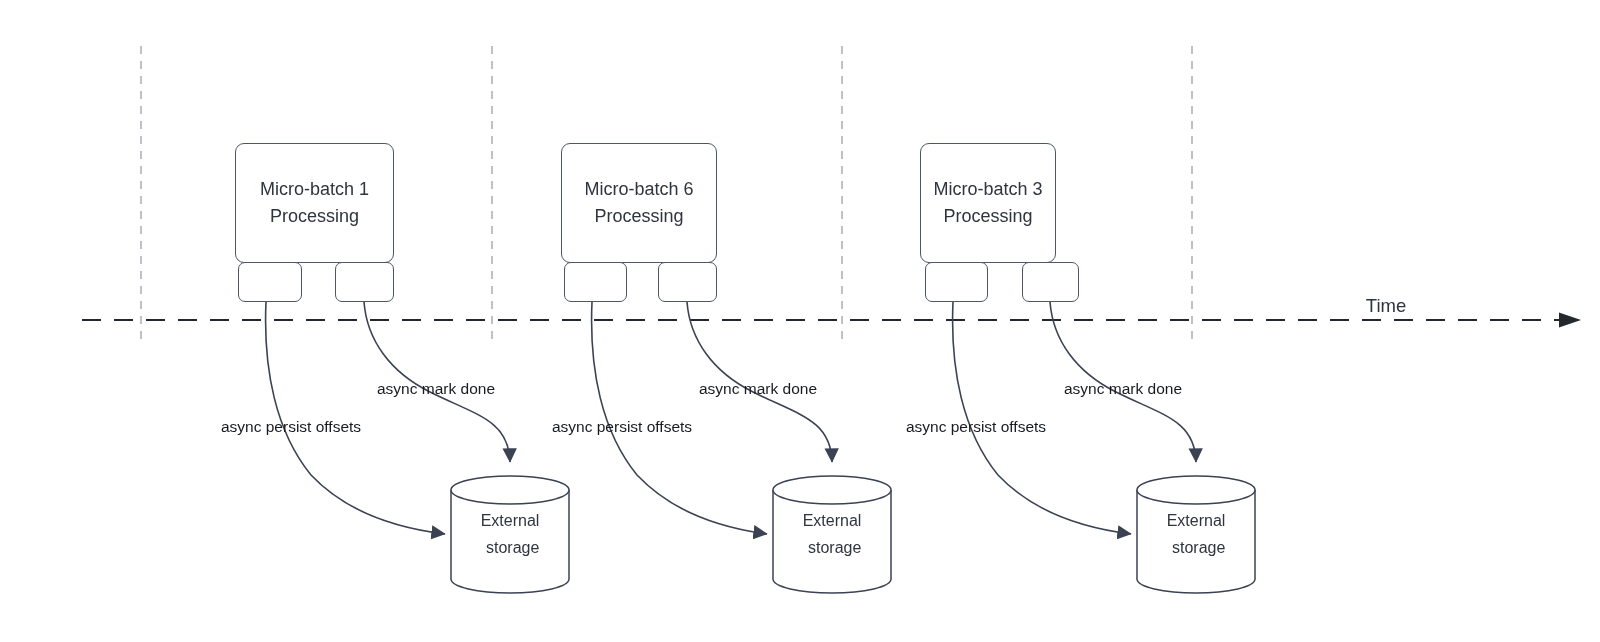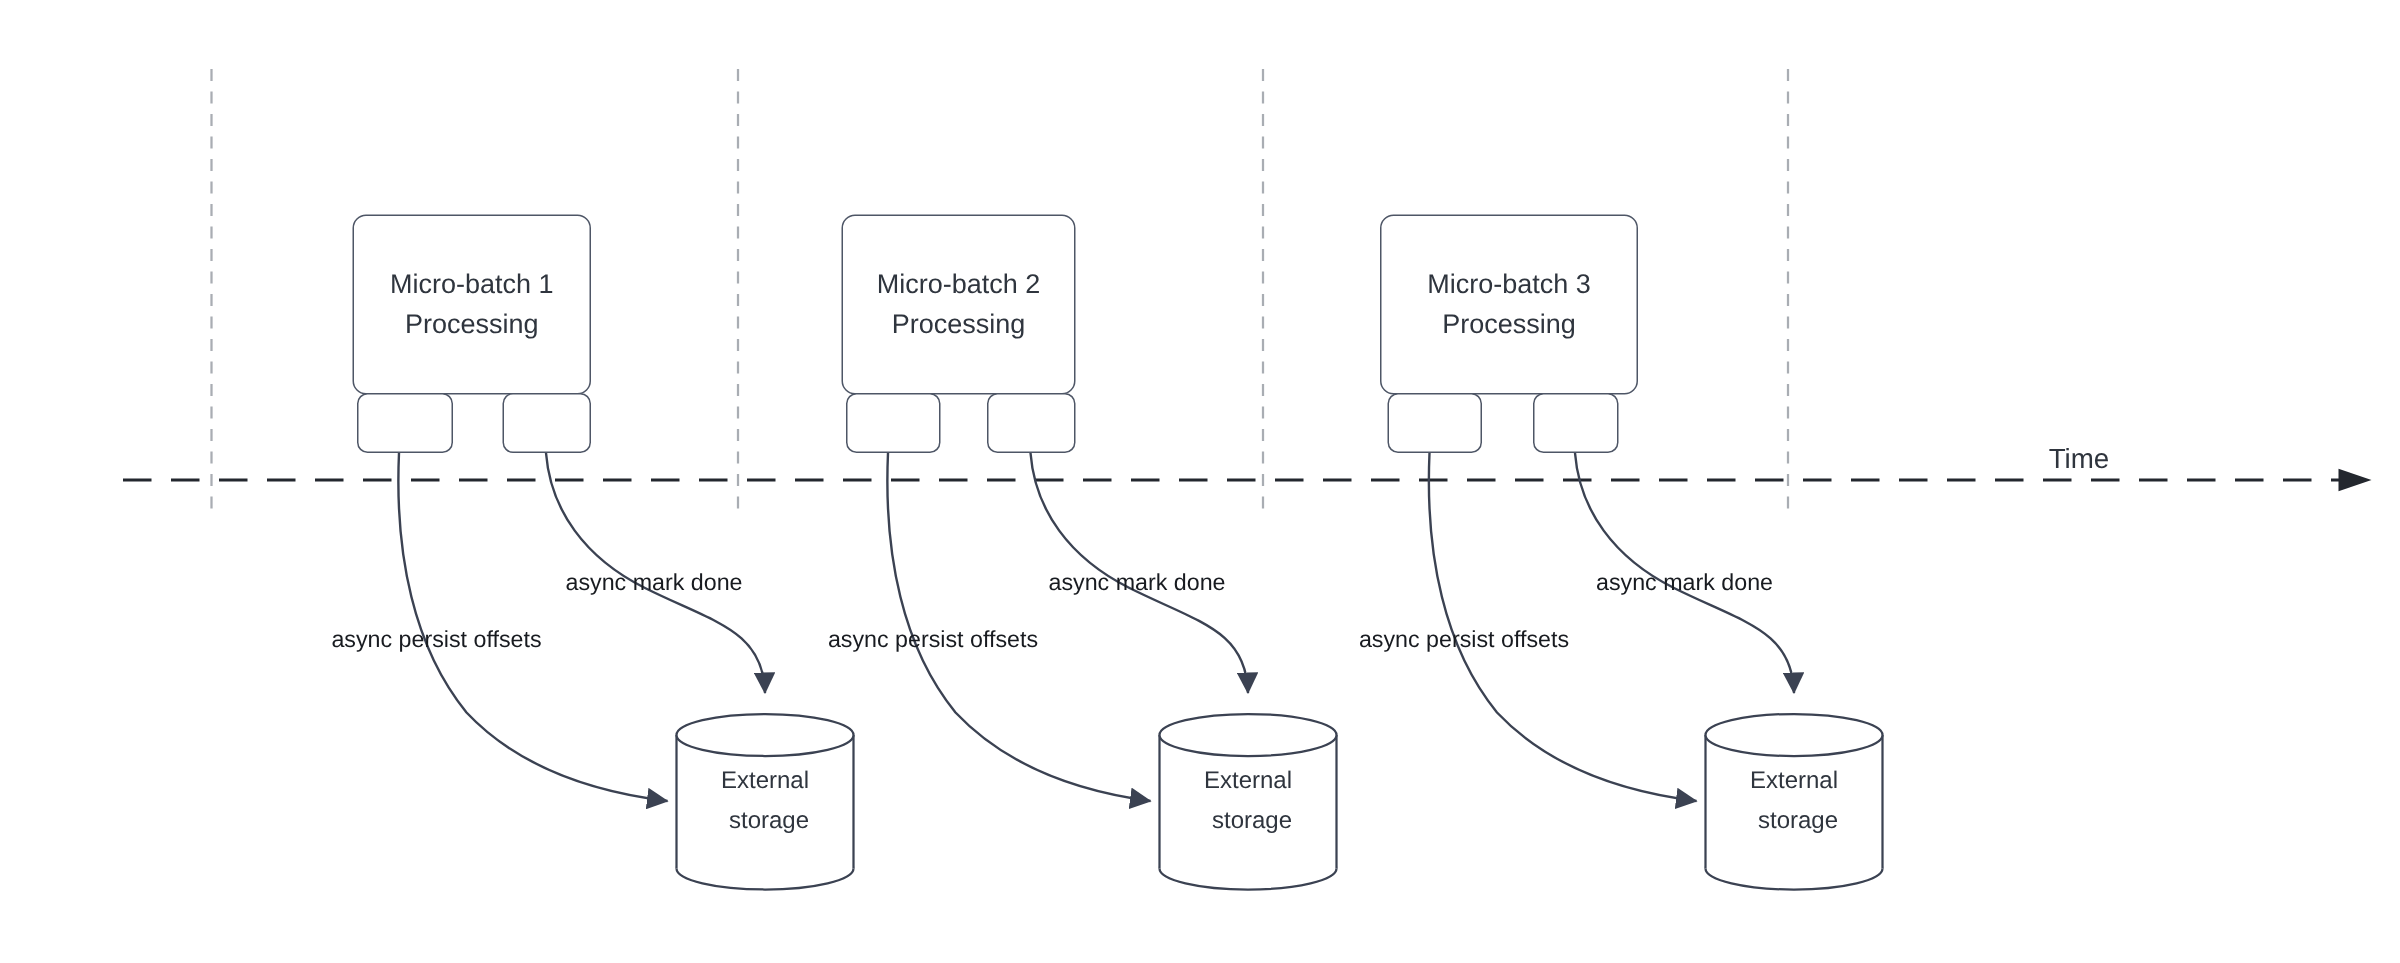--- a/index.html
+++ b/index.html
@@ -142,33 +142,33 @@
   <div class="chip" style="left:238px; top:262px; width:64px; height:40px;"></div>
   <div class="chip" style="left:335px; top:262px; width:59px; height:40px;"></div>
   <div class="edge-lbl" style="left:291px; top:427px;">async persist offsets</div>
   <div class="edge-lbl" style="left:436px; top:389px;">async mark done</div>
   <div class="storage-lbl" style="left:510px; top:534px;">
     <div>External</div>
     <div>storage</div>
   </div>
 
   <div class="node" style="left:561px; top:123px; width:156px; height:120px;">
-    <span>Micro-batch 2</span>
+    <span>Micro-batch 6</span>
     <span>Processing</span>
   </div>
   <div class="chip" style="left:564px; top:262px; width:63px; height:40px;"></div>
   <div class="chip" style="left:658px; top:262px; width:59px; height:40px;"></div>
   <div class="edge-lbl" style="left:622px; top:427px;">async persist offsets</div>
   <div class="edge-lbl" style="left:758px; top:389px;">async mark done</div>
   <div class="storage-lbl" style="left:832px; top:534px;">
     <div>External</div>
     <div>storage</div>
   </div>
 
-  <div class="node" style="left:920px; top:123px; width:172px; height:120px;">
+  <div class="node" style="left:920px; top:123px; width:136px; height:120px;">
     <span>Micro-batch 3</span>
     <span>Processing</span>
   </div>
   <div class="chip" style="left:925px; top:262px; width:63px; height:40px;"></div>
   <div class="chip" style="left:1022px; top:262px; width:57px; height:40px;"></div>
   <div class="edge-lbl" style="left:976px; top:427px;">async persist offsets</div>
   <div class="edge-lbl" style="left:1123px; top:389px;">async mark done</div>
   <div class="storage-lbl" style="left:1196px; top:534px;">
     <div>External</div>
     <div>storage</div>

